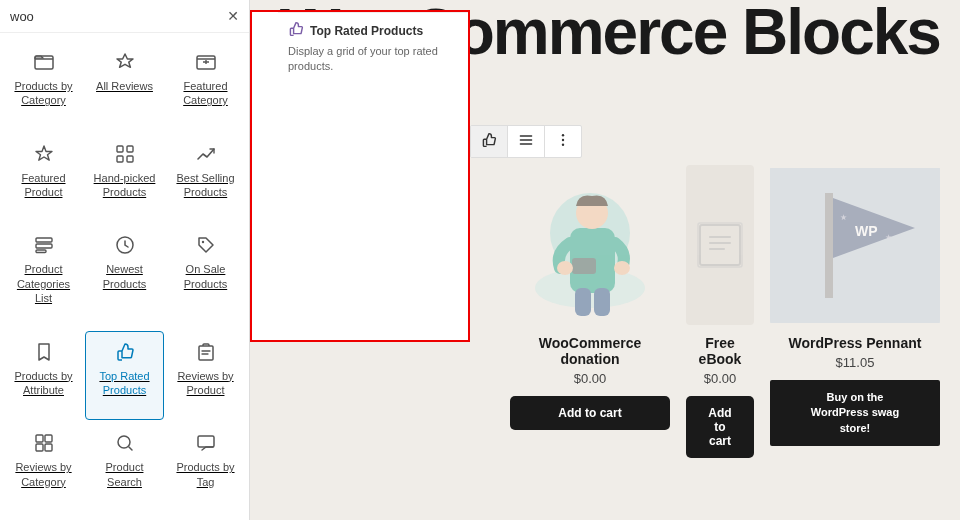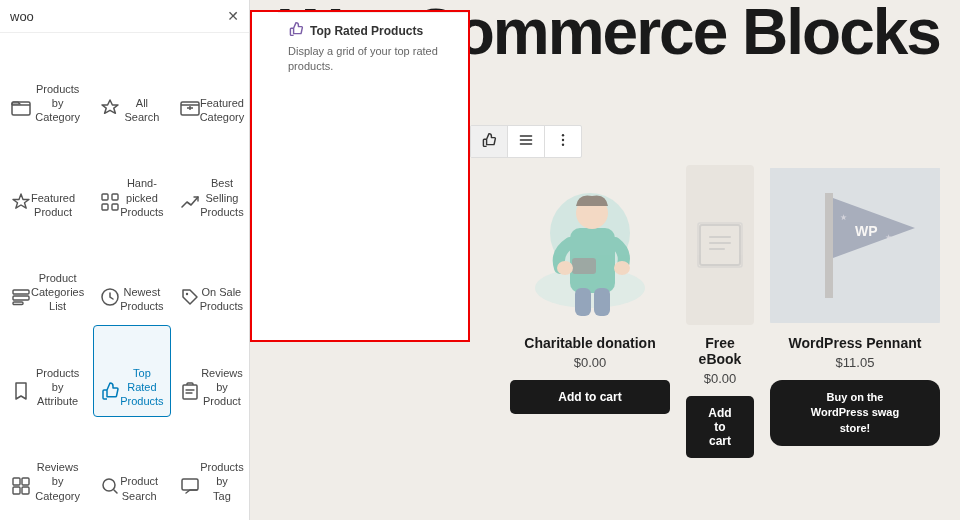--- a/index.html
+++ b/index.html
@@ -52,29 +52,30 @@
       display: grid;
       grid-template-columns: repeat(3, 1fr);
       gap: 2px;
       padding: 8px 4px;
       overflow-y: auto;
       flex: 1;
     }
 
     .sidebar-item {
       display: flex;
-      flex-direction: row;
-      align-items: flex-end;
+      flex-direction: column;
+      align-items: center;
       justify-content: flex-start;
       padding: 10px 6px 8px;
       cursor: pointer;
       border-radius: 4px;
       border: 1.5px solid transparent;
       text-align: center;
       transition: background 0.1s;
+      text-decoration: underline;
     }
 
     .sidebar-item.active {
       border-color: #007cba;
       background: #f0f7fb;
     }
 
     .sidebar-item .item-icon {
       font-size: 18px;
       margin-bottom: 4px;
@@ -264,21 +265,21 @@
 
     .buy-btn {
       background: #1a1a1a;
       color: #fff;
       border: none;
       padding: 10px 16px;
       font-size: 11px;
       font-weight: 600;
       cursor: pointer;
       width: 100%;
-      border-radius: 12px;
+      border-radius: 2px;
       line-height: 1.4;
     }
   </style>
 </head>
 <body>
 
 <aside class="sidebar">
   <div class="sidebar-search">
     <input type="text" value="woo" style="">
     <button class="close-btn">✕</button>
@@ -296,21 +297,21 @@
       </span>
       <span class="item-label">Products by<br>Category</span>
     </div>
 
     <div class="sidebar-item">
       <span class="item-icon">
         <svg width="20" height="20" viewBox="0 0 20 20" fill="none">
             <path d="M10 2l2.4 5H18l-4.2 3.2 1.6 5.1L10 12.3l-5.4 3 1.6-5.1L2 7h5.6L10 2z" stroke="#555" stroke-width="1.5" stroke-linejoin="round"></path>
           </svg>
       </span>
-      <span class="item-label">All Search</span>
+      <span class="item-label">All Reviews</span>
     </div>
 
     <div class="sidebar-item">
       <span class="item-icon">
         <svg width="20" height="20" viewBox="0 0 20 20" fill="none">
             <rect x="1" y="4" width="18" height="13" rx="1.5" stroke="#555" stroke-width="1.5"></rect>
             <path d="M1 7h18" stroke="#555" stroke-width="1.5"></path>
             <path d="M7 10h6M10 8v4" stroke="#555" stroke-width="1.4"></path>
           </svg>
       </span>
@@ -516,21 +517,21 @@
 
           <rect x="62" y="90" width="24" height="16" rx="3" fill="#555" opacity="0.8"></rect>
 
           <ellipse cx="55" cy="100" rx="8" ry="7" fill="#f5c5a0"></ellipse>
           <ellipse cx="112" cy="100" rx="8" ry="7" fill="#f5c5a0"></ellipse>
 
           <rect x="65" y="120" width="16" height="28" rx="6" fill="#3a6090"></rect>
           <rect x="84" y="120" width="16" height="28" rx="6" fill="#3a6090"></rect>
         </svg>
       </div>
-      <div class="product-name">Charitable donation</div>
+      <div class="product-name">WooCommerce donation</div>
       <div class="product-price">$0.00</div>
       <button class="add-to-cart-btn">Add to cart</button>
     </div>
 
     <div class="product-card">
       <div class="product-image">
         <svg width="60" height="60" viewBox="0 0 60 60" fill="none">
           <rect x="10" y="10" width="40" height="40" rx="2" stroke="#bbb" stroke-width="2"></rect>
           <path d="M20 22h20M20 28h20M20 34h14" stroke="#bbb" stroke-width="2" stroke-linecap="round"></path>
           <rect x="8" y="8" width="44" height="44" rx="2" stroke="#ccc" stroke-width="1.5" fill="none"></rect>

